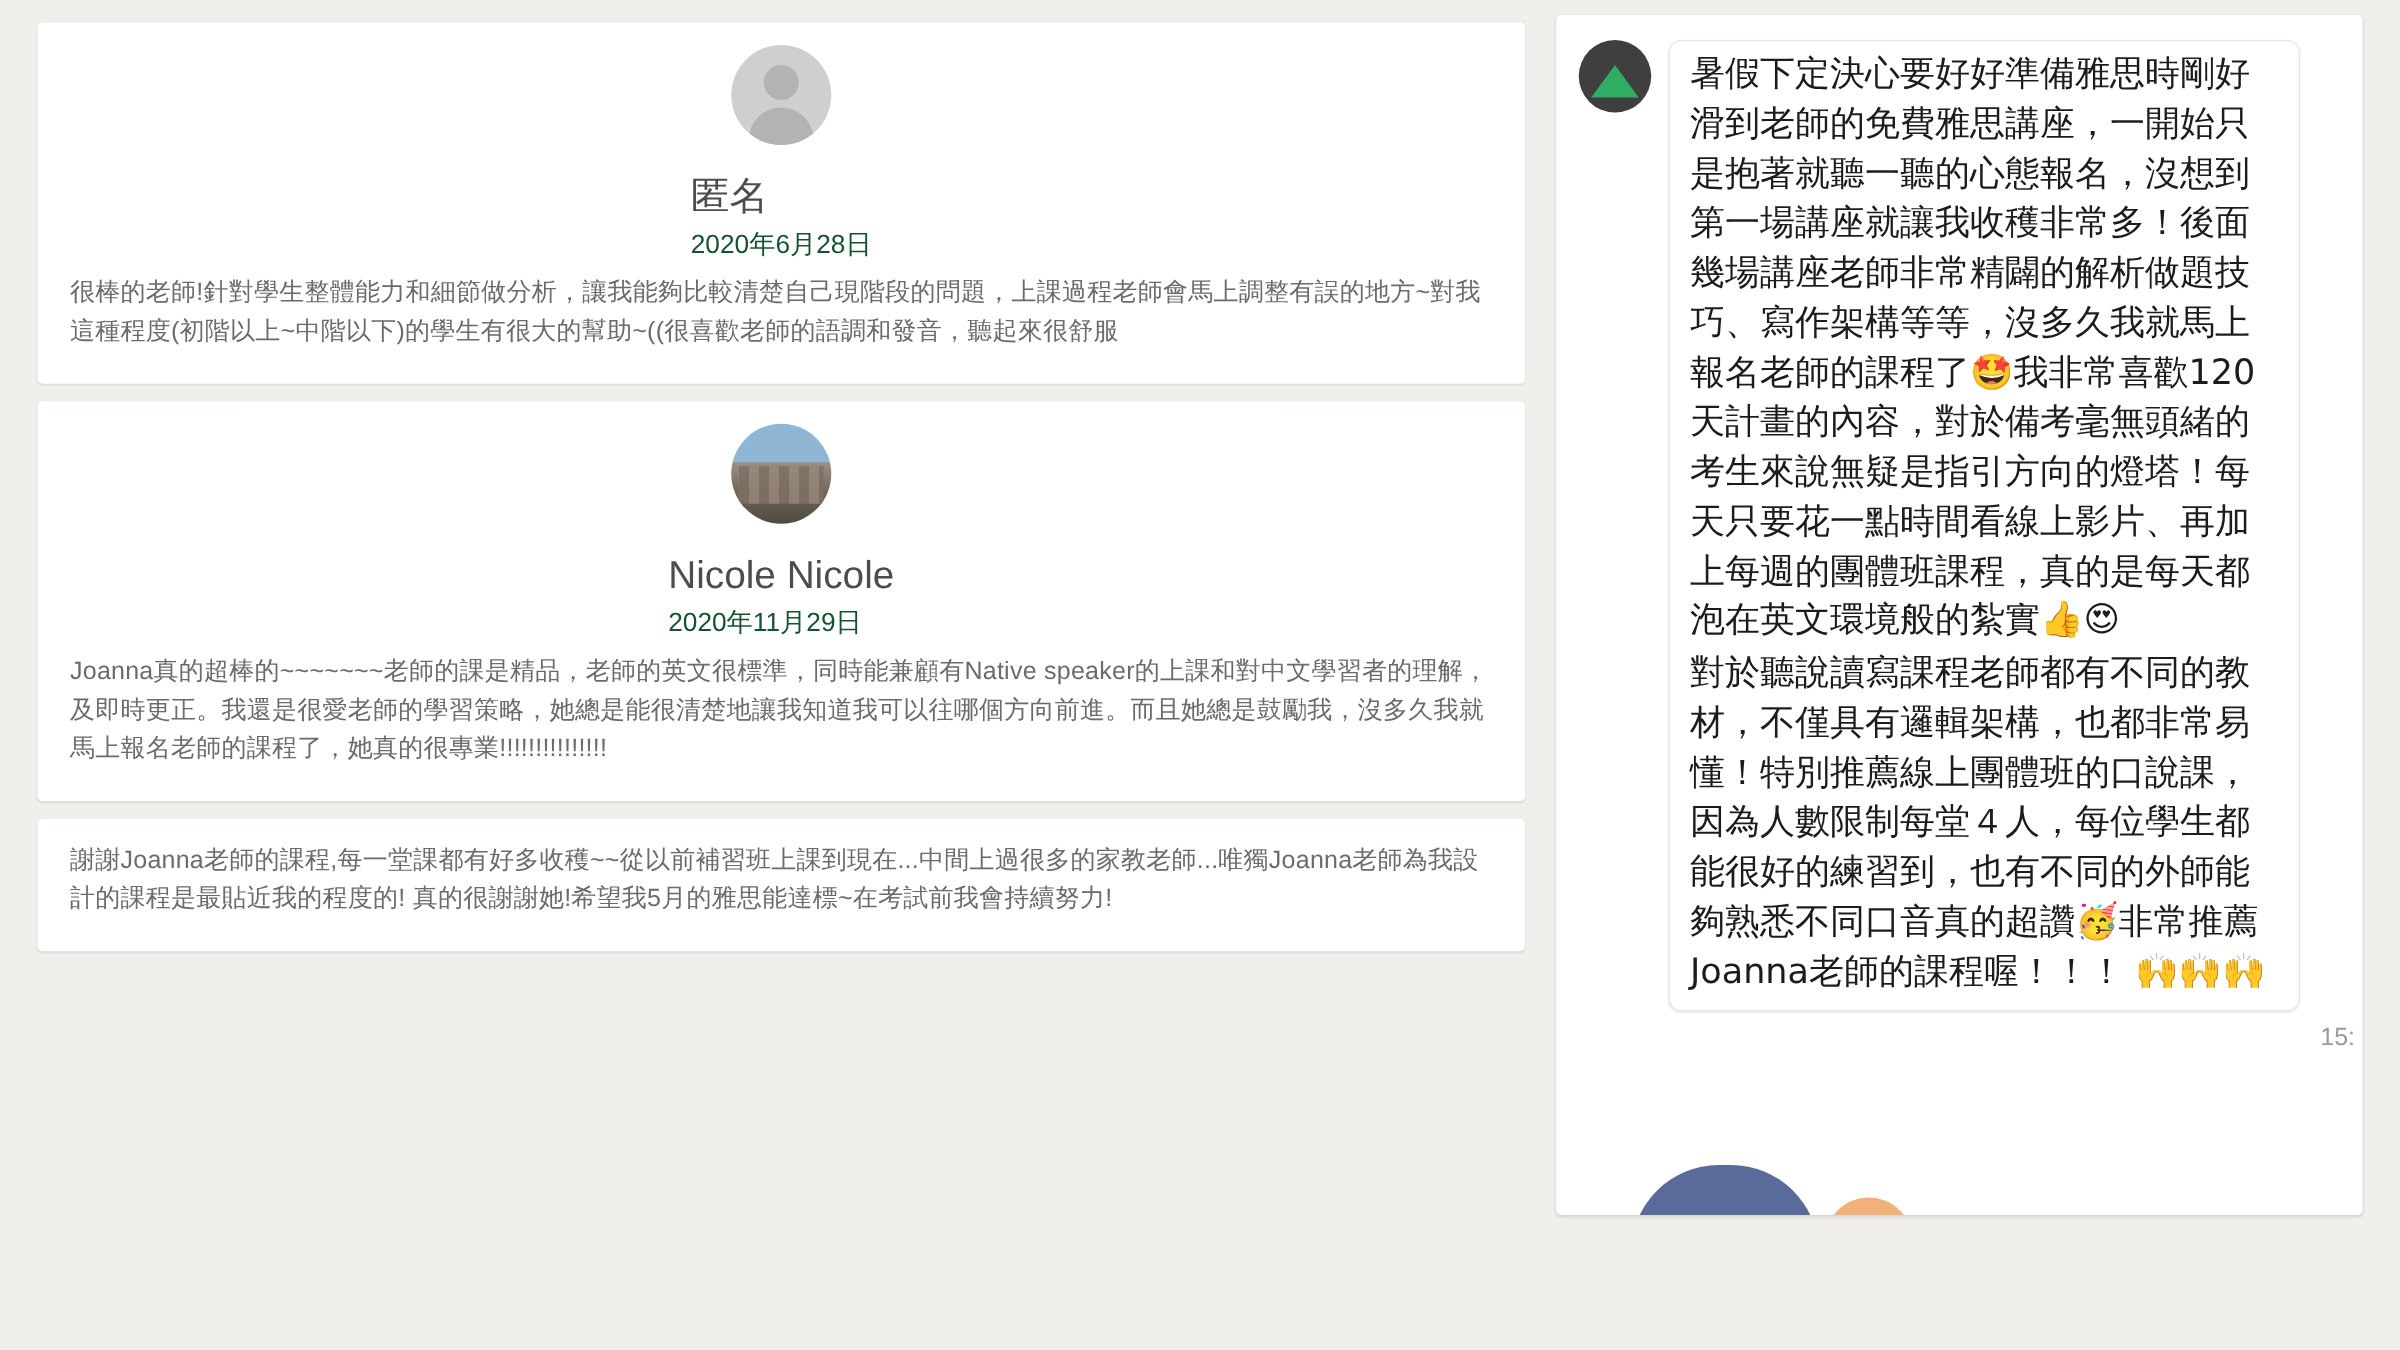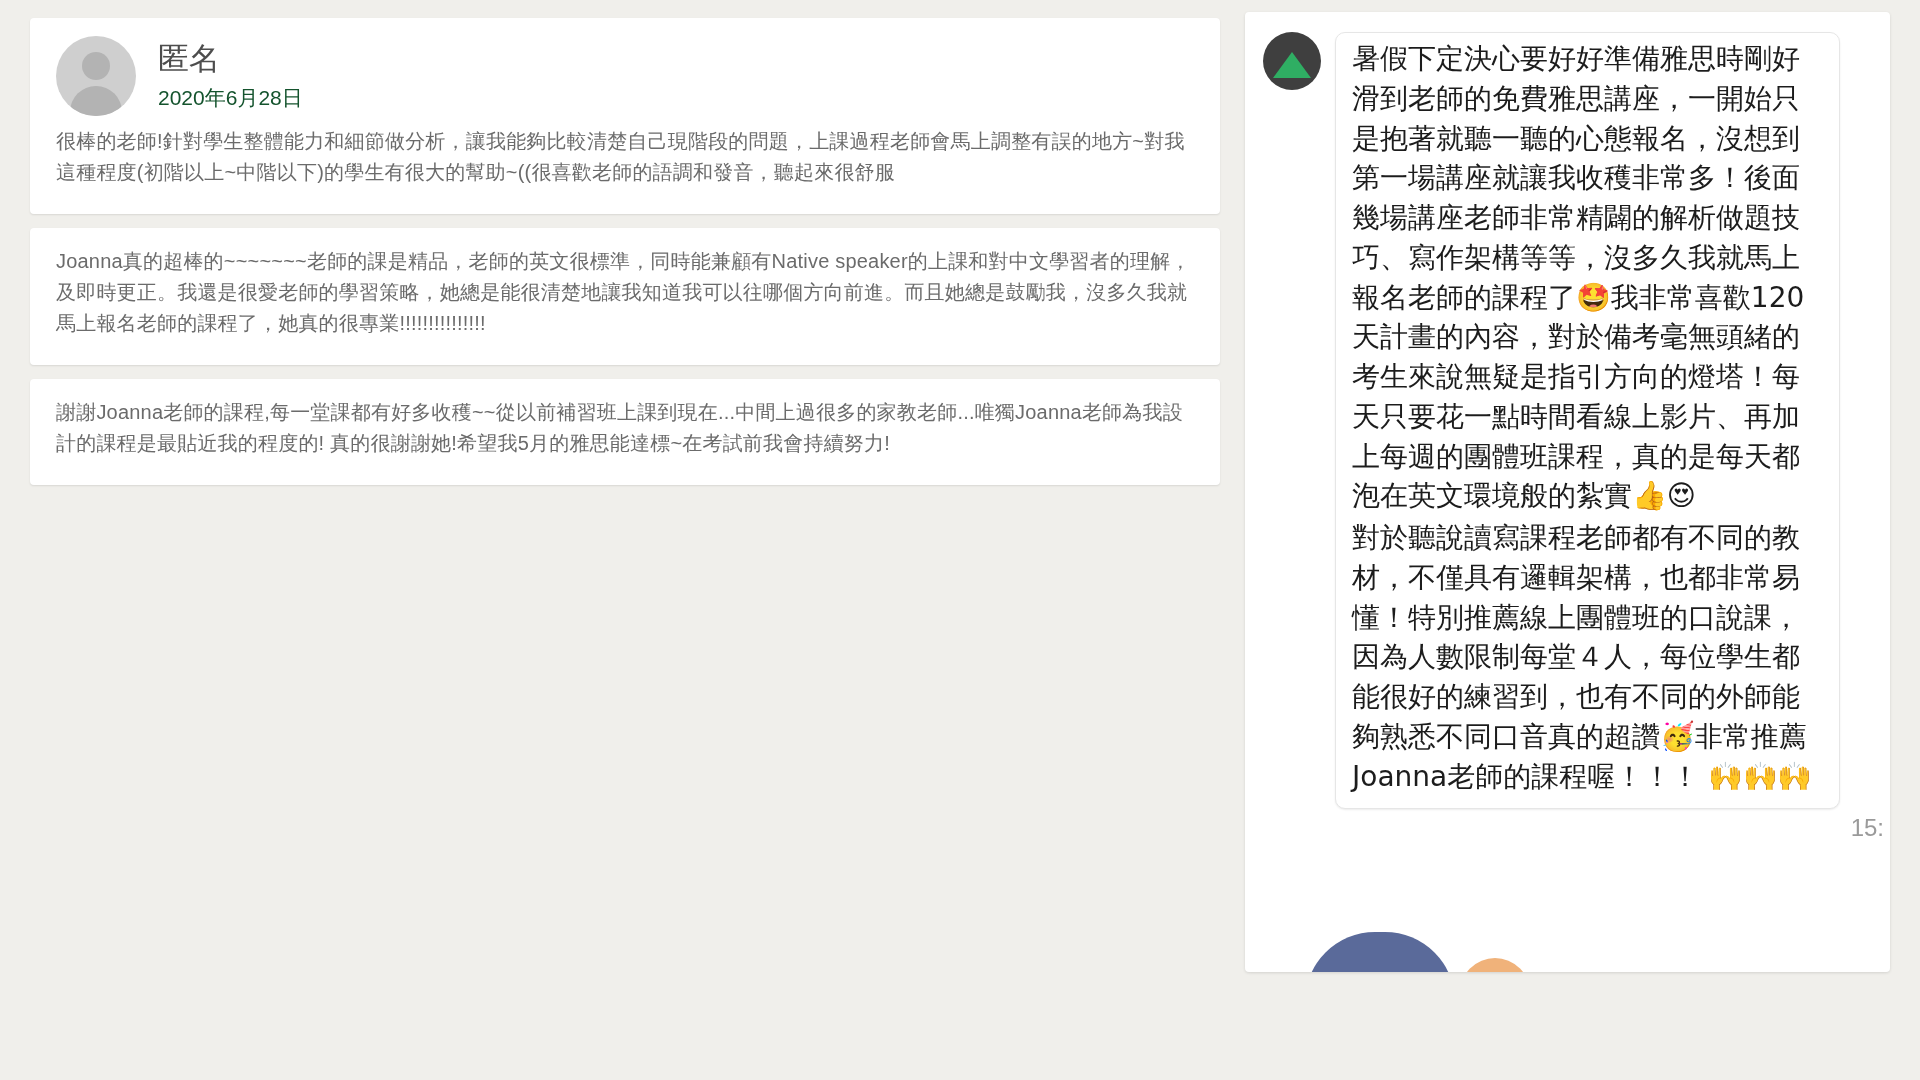--- a/index.html
+++ b/index.html
@@ -31,20 +31,21 @@
     box-shadow: 0 1px 2px rgba(0,0,0,0.10);
     padding: 18px 26px 26px 26px;
     margin-bottom: 14px;
     box-sizing: border-box;
   }
   .review-head {
     display: flex;
     align-items: center;
     gap: 22px;
     margin-bottom: 10px;
+    flex-direction: column;
   }
   .avatar {
     width: 80px;
     height: 80px;
     border-radius: 50%;
     flex: 0 0 80px;
     overflow: hidden;
     position: relative;
     background: #c9c9c9;
   }
@@ -164,21 +165,21 @@
     width: 505px;
     box-sizing: border-box;
     box-shadow: 0 1px 2px rgba(0,0,0,0.08);
   }
   .bubble p { margin: 0; }
   .bubble p + p { margin-top: 2px; }
   .chat-time {
     position: absolute;
     right: 6px;
     bottom: 130px;
-    font-size: 24px;
+    font-size: 20px;
     color: #9a9a9a;
   }
   .chat-next {
     position: absolute;
     left: 0; bottom: 0;
     width: 100%;
     height: 60px;
   }
   .chat-next .blob {
     position: absolute;
@@ -211,20 +212,27 @@
         </div>
         <div class="reviewer-meta">
           <div class="reviewer-name">匿名</div>
           <div class="review-date">2020年6月28日</div>
         </div>
       </div>
       <div class="review-body">很棒的老師!針對學生整體能力和細節做分析，讓我能夠比較清楚自己現階段的問題，上課過程老師會馬上調整有誤的地方~對我這種程度(初階以上~中階以下)的學生有很大的幫助~((很喜歡老師的語調和發音，聽起來很舒服</div>
     </div>
 
     <div class="review-card">
+      <div class="review-head">
+        <div class="avatar avatar-photo"></div>
+        <div class="reviewer-meta">
+          <div class="reviewer-name">Nicole Nicole</div>
+          <div class="review-date">2020年11月29日</div>
+        </div>
+      </div>
       <div class="review-body">Joanna真的超棒的~~~~~~~老師的課是精品，老師的英文很標準，同時能兼顧有Native speaker的上課和對中文學習者的理解，及即時更正。我還是很愛老師的學習策略，她總是能很清楚地讓我知道我可以往哪個方向前進。而且她總是鼓勵我，沒多久我就馬上報名老師的課程了，她真的很專業!!!!!!!!!!!!!!!</div>
     </div>
 
     <div class="review-card">
       <div class="review-body">謝謝Joanna老師的課程,每一堂課都有好多收穫~~從以前補習班上課到現在...中間上過很多的家教老師...唯獨Joanna老師為我設計的課程是最貼近我的程度的! 真的很謝謝她!希望我5月的雅思能達標~在考試前我會持續努力!</div>
     </div>
 
   </div>
 
   <div class="chat">

